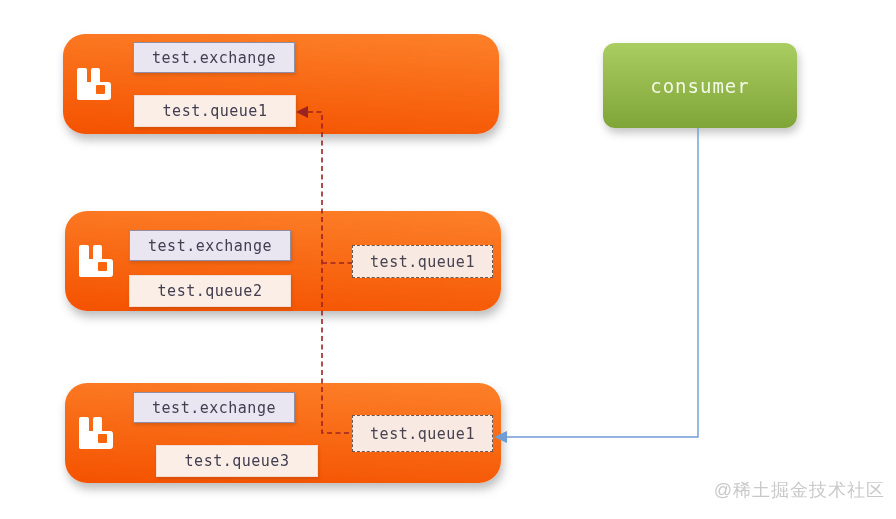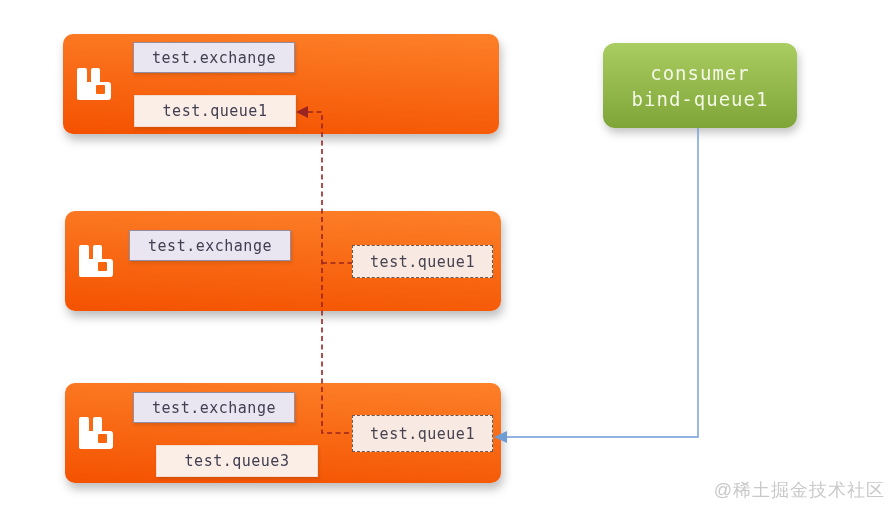--- a/index.html
+++ b/index.html
@@ -12,21 +12,21 @@
     height: 519px;
     background: #ffffff;
     overflow: hidden;
   }
 
   
   .broker {
     position: absolute;
     width: 436px;
     height: 100px;
-    border-radius: 10px;
+    border-radius: 22px;
     background: linear-gradient(183deg, #fd8029 0%, #f45200 100%);
     box-shadow: 2px 6px 10px rgba(110,110,110,0.45);
   }
   .broker-1 { left: 63px;  top: 34px;  }
   .broker-2 { left: 65px;  top: 211px; }
   .broker-3 { left: 65px;  top: 383px; }
 
   .rmq-icon { position: absolute; left: 14px; top: 34px; width: 34px; height: 32px; }
 
   .chip {
@@ -135,20 +135,21 @@
   <div class="broker broker-2">
     <svg class="rmq-icon" viewBox="0 0 34 32" width="34" height="32">
       <g fill="#ffffff">
         <rect x="0" y="0" width="10" height="32" rx="2"></rect>
         <rect x="14" y="0" width="9" height="20" rx="2"></rect>
         <rect x="0" y="14" width="34" height="18" rx="3"></rect>
       </g>
       <rect x="19" y="17" width="9" height="9" rx="1" fill="#f8650d"></rect>
     </svg>
     <div class="chip chip-exchange b2-ex">test.exchange</div>
+    <div class="chip chip-queue b2-q">test.queue2</div>
   </div>
 
   <div class="broker broker-3">
     <svg class="rmq-icon" viewBox="0 0 34 32" width="34" height="32">
       <g fill="#ffffff">
         <rect x="0" y="0" width="10" height="32" rx="2"></rect>
         <rect x="14" y="0" width="9" height="20" rx="2"></rect>
         <rect x="0" y="14" width="34" height="18" rx="3"></rect>
       </g>
       <rect x="19" y="17" width="9" height="9" rx="1" fill="#f8650d"></rect>
@@ -164,18 +165,17 @@
 
     <path d="M698 128 V437 H507" fill="none" stroke="#6f9cd3" stroke-width="1.4"></path>
     <polygon points="494,437 507,431 507,443" fill="#6f9cd3"></polygon>
   </svg>
 
   <div class="ghost-queue ghost-mid">test.queue1</div>
   <div class="ghost-queue ghost-bot">test.queue1</div>
 
   <div class="consumer">
     <span>consumer</span>
-    <span>bind-queue1</span>
   </div>
 
   <div class="watermark">@稀土掘金技术社区</div>
 
 </div>
 
 </body></html>

